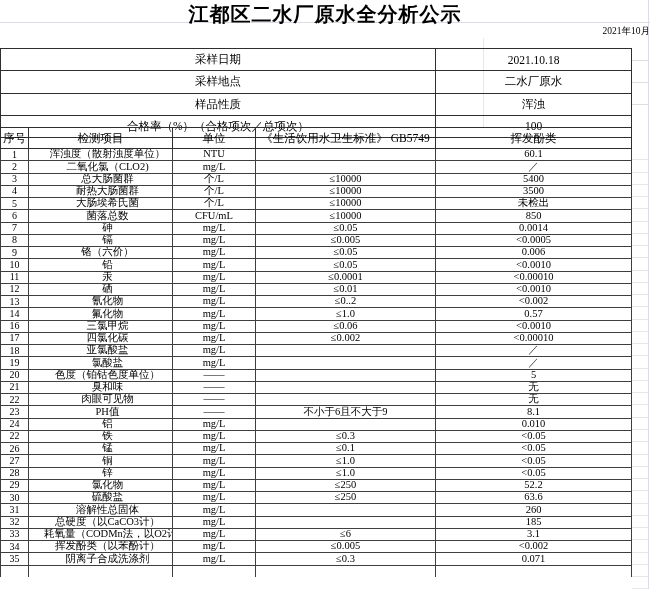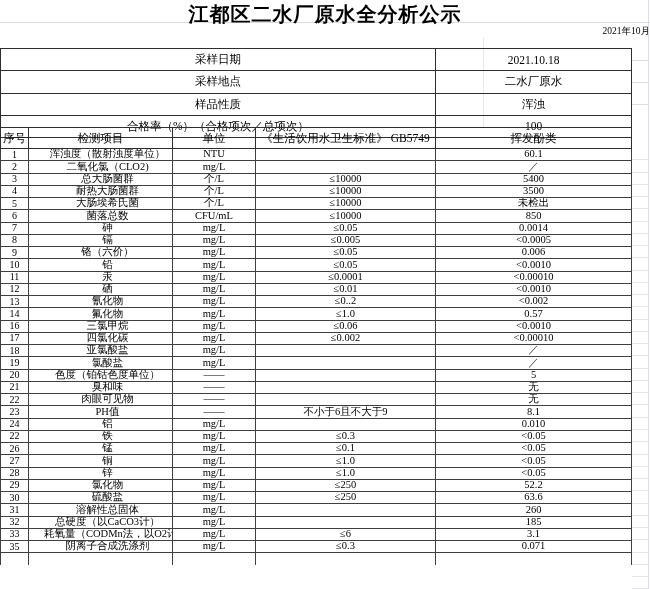--- a/index.html
+++ b/index.html
@@ -331,20 +331,27 @@
           <td>185</td>
         </tr>
         <tr>
           <td class="c-no">33</td>
           <td class="c-item">耗氧量（CODMn法，以O2计）</td>
           <td>mg/L</td>
           <td>≤6</td>
           <td>3.1</td>
         </tr>
         <tr>
+          <td class="c-no">34</td>
+          <td class="c-item">挥发酚类（以苯酚计）</td>
+          <td>mg/L</td>
+          <td>≤0.005</td>
+          <td>&lt;0.002</td>
+        </tr>
+        <tr>
           <td class="c-no">35</td>
           <td class="c-item">阴离子合成洗涤剂</td>
           <td>mg/L</td>
           <td>≤0.3</td>
           <td>0.071</td>
         </tr>
         <tr class="ghost">
           <td></td>
           <td></td>
           <td></td>

